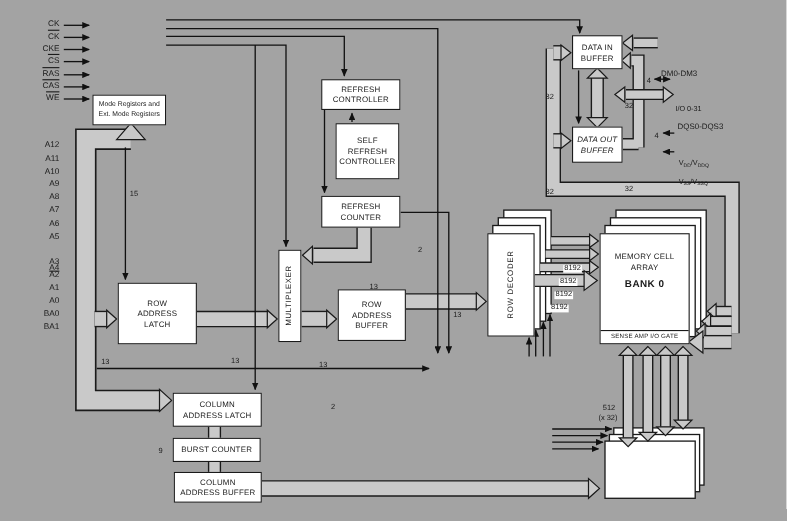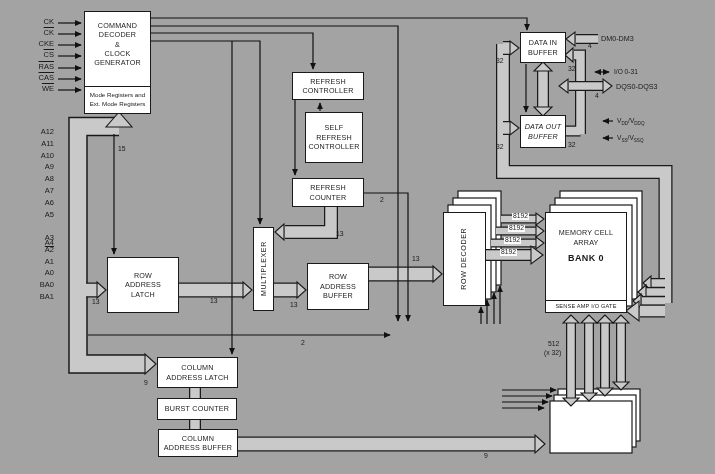--- a/index.html
+++ b/index.html
@@ -8,21 +8,21 @@
   svg#wires{position:absolute;left:0;top:0;width:715px;height:474px;}
   .bo{stroke:#1a1a1a;fill:none;}
   .bf{stroke:#c9c9c9;fill:none;}
   .bh{fill:#c9c9c9;stroke:#1a1a1a;stroke-width:1.1;stroke-linejoin:miter;}
   .ln{stroke:#111;stroke-width:1.2;fill:none;}
   .stk{fill:#ffffff;stroke:#1a1a1a;stroke-width:1.2;}
   .box{position:absolute;background:#fff;border:1.2px solid #1a1a1a;box-sizing:border-box;
        display:flex;align-items:center;justify-content:center;text-align:center;
        font-size:7.2px;line-height:1.3;white-space:pre-line;letter-spacing:.2px;}
   .rot span{transform:rotate(-90deg);white-space:nowrap;display:block;letter-spacing:.6px;}
-  .lbl{position:absolute;font-size:6.8px;line-height:1;}
+  .lbl{position:absolute;font-size:6.8px;line-height:1;margin-top:28px;}
   .lbl.onbus{background:#fdfdfd;padding:0 1px;}
   .sig,.adr{position:absolute;left:6px;width:48px;text-align:right;font-size:7.5px;line-height:1;}
   .bar{text-decoration:overline;}
   .sub{font-size:4.6px;vertical-align:-1.5px;}
   #mem-array{flex-direction:column;padding:0;gap:20px;}
   #mem-array .mtxt{flex:1;display:flex;flex-direction:column;align-items:center;justify-content:center;}
   #mem-array .strip{width:100%;border-top:1.1px solid #1a1a1a;font-size:5.6px;height:11px;
                     display:flex;align-items:center;justify-content:center;letter-spacing:.2px;}
   .bank0{font-weight:bold;font-size:9px;margin-top:6px;letter-spacing:.4px;}
   .modebox{font-size:6.2px;line-height:1.4;letter-spacing:0;}
@@ -222,27 +222,20 @@
       <div class="adr" style="top: 210.53px;">A5</div>
       <div class="adr" style="top: 239px; text-decoration: underline;">A4</div>
       <div class="adr" style="top: 234.11px;">A3</div>
       <div class="adr" style="top: 245.9px;">A2</div>
       <div class="adr" style="top: 257.69px;">A1</div>
       <div class="adr" style="top: 269.48px;">A0</div>
       <div class="adr" style="top: 281.27px;">BA0</div>
       <div class="adr" style="top: 293.06px;">BA1</div>
     </div>
 
-<div class="box" style="left:84px;top:11px;width:67px;height:103px;align-items:flex-start;padding-top:9px;">
-  <span>COMMAND
-DECODER
-&amp;
-CLOCK
-GENERATOR</span>
-</div>
 <div class="box modebox" style="left:84px;top:86px;width:67px;height:28px;">
   <span>Mode Registers and
 Ext. Mode Registers</span>
 </div>
 <div class="box" style="left:107px;top:257px;width:72px;height:56px;">
   <span>ROW
 ADDRESS
 LATCH</span>
 </div>
 <div class="box rot" style="left:253px;top:227px;width:21px;height:84px;font-size:7px;">

